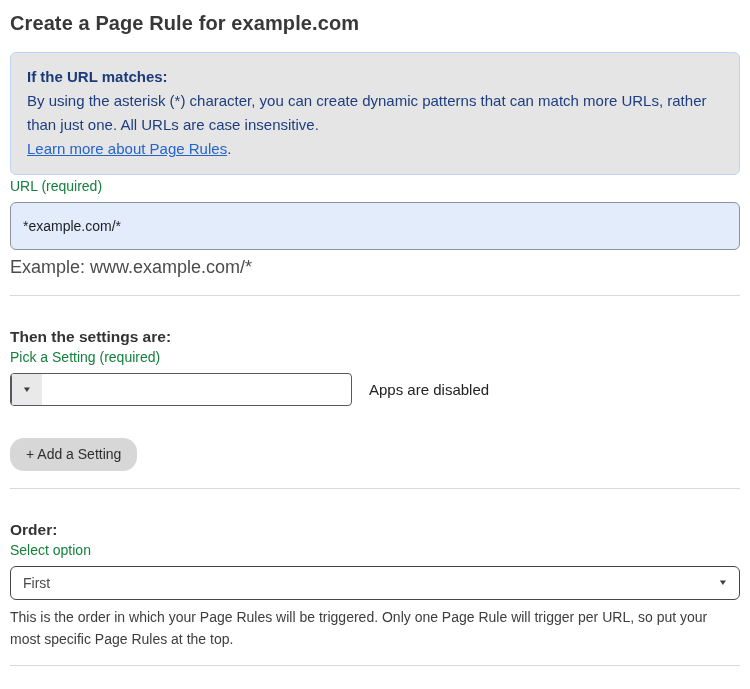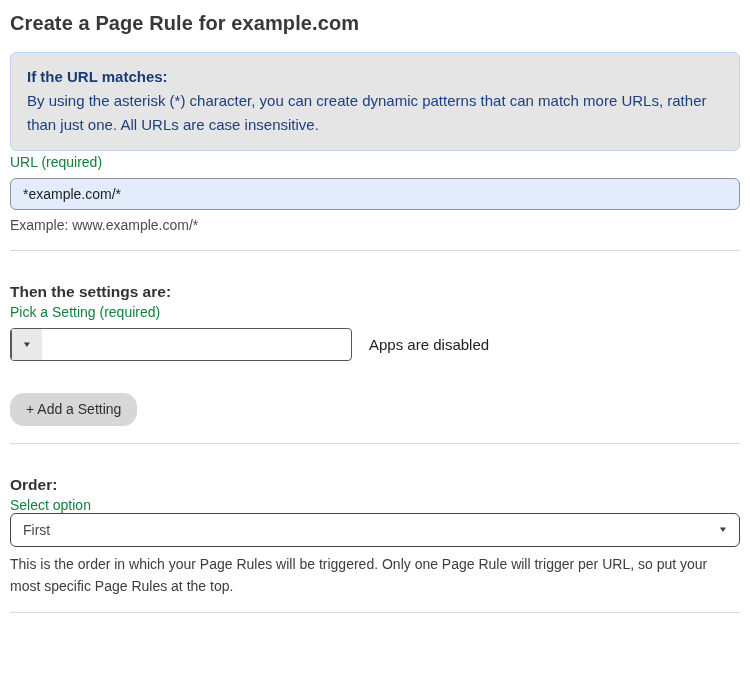--- a/index.html
+++ b/index.html
@@ -39,33 +39,33 @@
     cursor: pointer;
   }
   .field-label {
     font-size: 14px;
     color: #15803d;
     margin-top: 3px;
   }
   .url-input {
     display: block;
     width: 730px;
-    height: 32px;
+    height: 48px;
     margin-top: 8px;
     background: #e2ecfb;
     border: 1px solid #8d939e;
     border-radius: 6px;
     padding: 0 12px;
     font-family: "Liberation Sans", "DejaVu Sans", sans-serif;
     font-size: 14px;
     color: #1d1f23;
     outline: none;
   }
   .helper-text {
-    font-size: 14px;
+    font-size: 18px;
     color: #4c4c4c;
     margin-top: 7px;
   }
   .divider {
     border: none;
     border-top: 1px solid #d9d9d9;
     margin-top: 17px;
   }
   .section-heading {
     font-size: 15.5px;
@@ -132,20 +132,21 @@
     color: #2f2f2f;
   }
   .add-setting-btn {
     margin-top: 32px;
   }
   .order-select {
     display: flex;
     align-items: center;
     width: 730px;
     height: 33px;
+    margin-top: 8px;
     border: 1px solid #43464c;
     border-radius: 6px;
     background: #ffffff;
     padding: 16px 12px;
     font-size: 14px;
     color: #4a4a4a;
     cursor: pointer;
   }
   .order-select .order-value { flex: 1; }
   .order-helper {
@@ -160,20 +161,21 @@
 </head>
 <body>
 
 
 
 <h1 class="page-title">Create a Page Rule for example.com</h1>
 
 <div class="info-box">
   <div class="info-heading">If the URL matches:</div>
   <div>By using the asterisk (*) character, you can create dynamic patterns that can match more URLs, rather than just one. All URLs are case insensitive.</div>
+  <div><a>Learn more about Page Rules</a><span>.</span></div>
 </div>
 
 <div class="field-label">URL (required)</div>
 <input class="url-input" type="text" value="*example.com/*" style="">
 <div class="helper-text">Example: www.example.com/*</div>
 
 <hr class="divider">
 
 <div class="section-heading">Then the settings are:</div>
 

